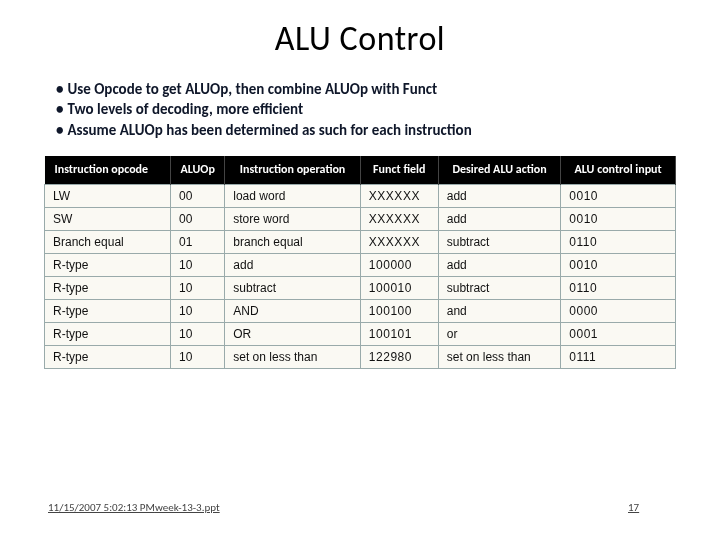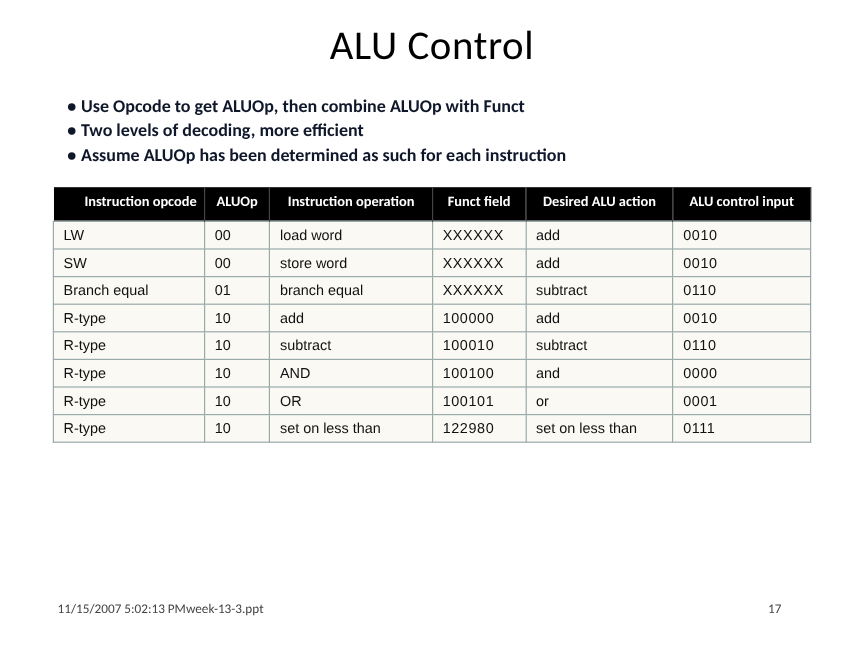--- a/index.html
+++ b/index.html
@@ -5,25 +5,25 @@
     * { box-sizing: border-box; margin: 0; padding: 0; }
     html, body { width: 720px; height: 540px; background: #fff; font-family: "Calibri", "Segoe UI", Arial, sans-serif; }
     .slide { width: 720px; height: 540px; position: relative; padding: 18px 40px 28px 40px; }
     .title { text-align: center; font-size: 34px; font-weight: 400; color: #000; letter-spacing: 0.5px; margin-bottom: 20px; }
     .bullets { font-size: 15px; line-height: 1.35; color: #0f172a; margin-left: 16px; margin-bottom: 16px; font-weight: 600; }
     .bullets li { list-style: none; }
     .bullets li::before { content: "•"; margin-right: 4px; }
     .tbl-wrap { margin: 0 4px; }
     table { border-collapse: collapse; width: 100%; font-size: 12px; background: #fbfcfa; }
     thead th { background: #000; color: #fff; font-weight: 700; padding: 7px 6px; text-align: center; border-right: 1px solid #444; font-size: 12px; line-height: 1.15; }
-    thead th:first-child { text-align: right; padding-left: 10px; }
+    thead th:first-child { text-align: left; padding-left: 10px; }
     tbody td { border: 1px solid #9aa; padding: 4px 8px; font-family: Arial, sans-serif; color: #111; background: #faf9f3; }
     tbody td:nth-child(4), tbody td:nth-child(6) { font-variant-numeric: tabular-nums; letter-spacing: 0.5px; }
     tbody td:nth-child(2), tbody td:nth-child(4), tbody td:nth-child(6) { text-align: left; }
-    .footer { position: absolute; bottom: 26px; left: 0; right: 4px; display: flex; justify-content: space-between; align-items: baseline; padding: 0 48px; font-size: 11px; color: #444; }
+    .footer { position: absolute; bottom: 26px; left: 0; right: 16px; display: flex; justify-content: space-between; align-items: baseline; padding: 0 48px; font-size: 11px; color: #444; text-decoration: underline; }
     .footer-mid { flex: 1; }
     .footer-right { min-width: 28px; }
   </style>
 </head>
 <body>
 
 <div class="slide">
   <h1 class="title">ALU Control</h1>
 
   <ul class="bullets">

